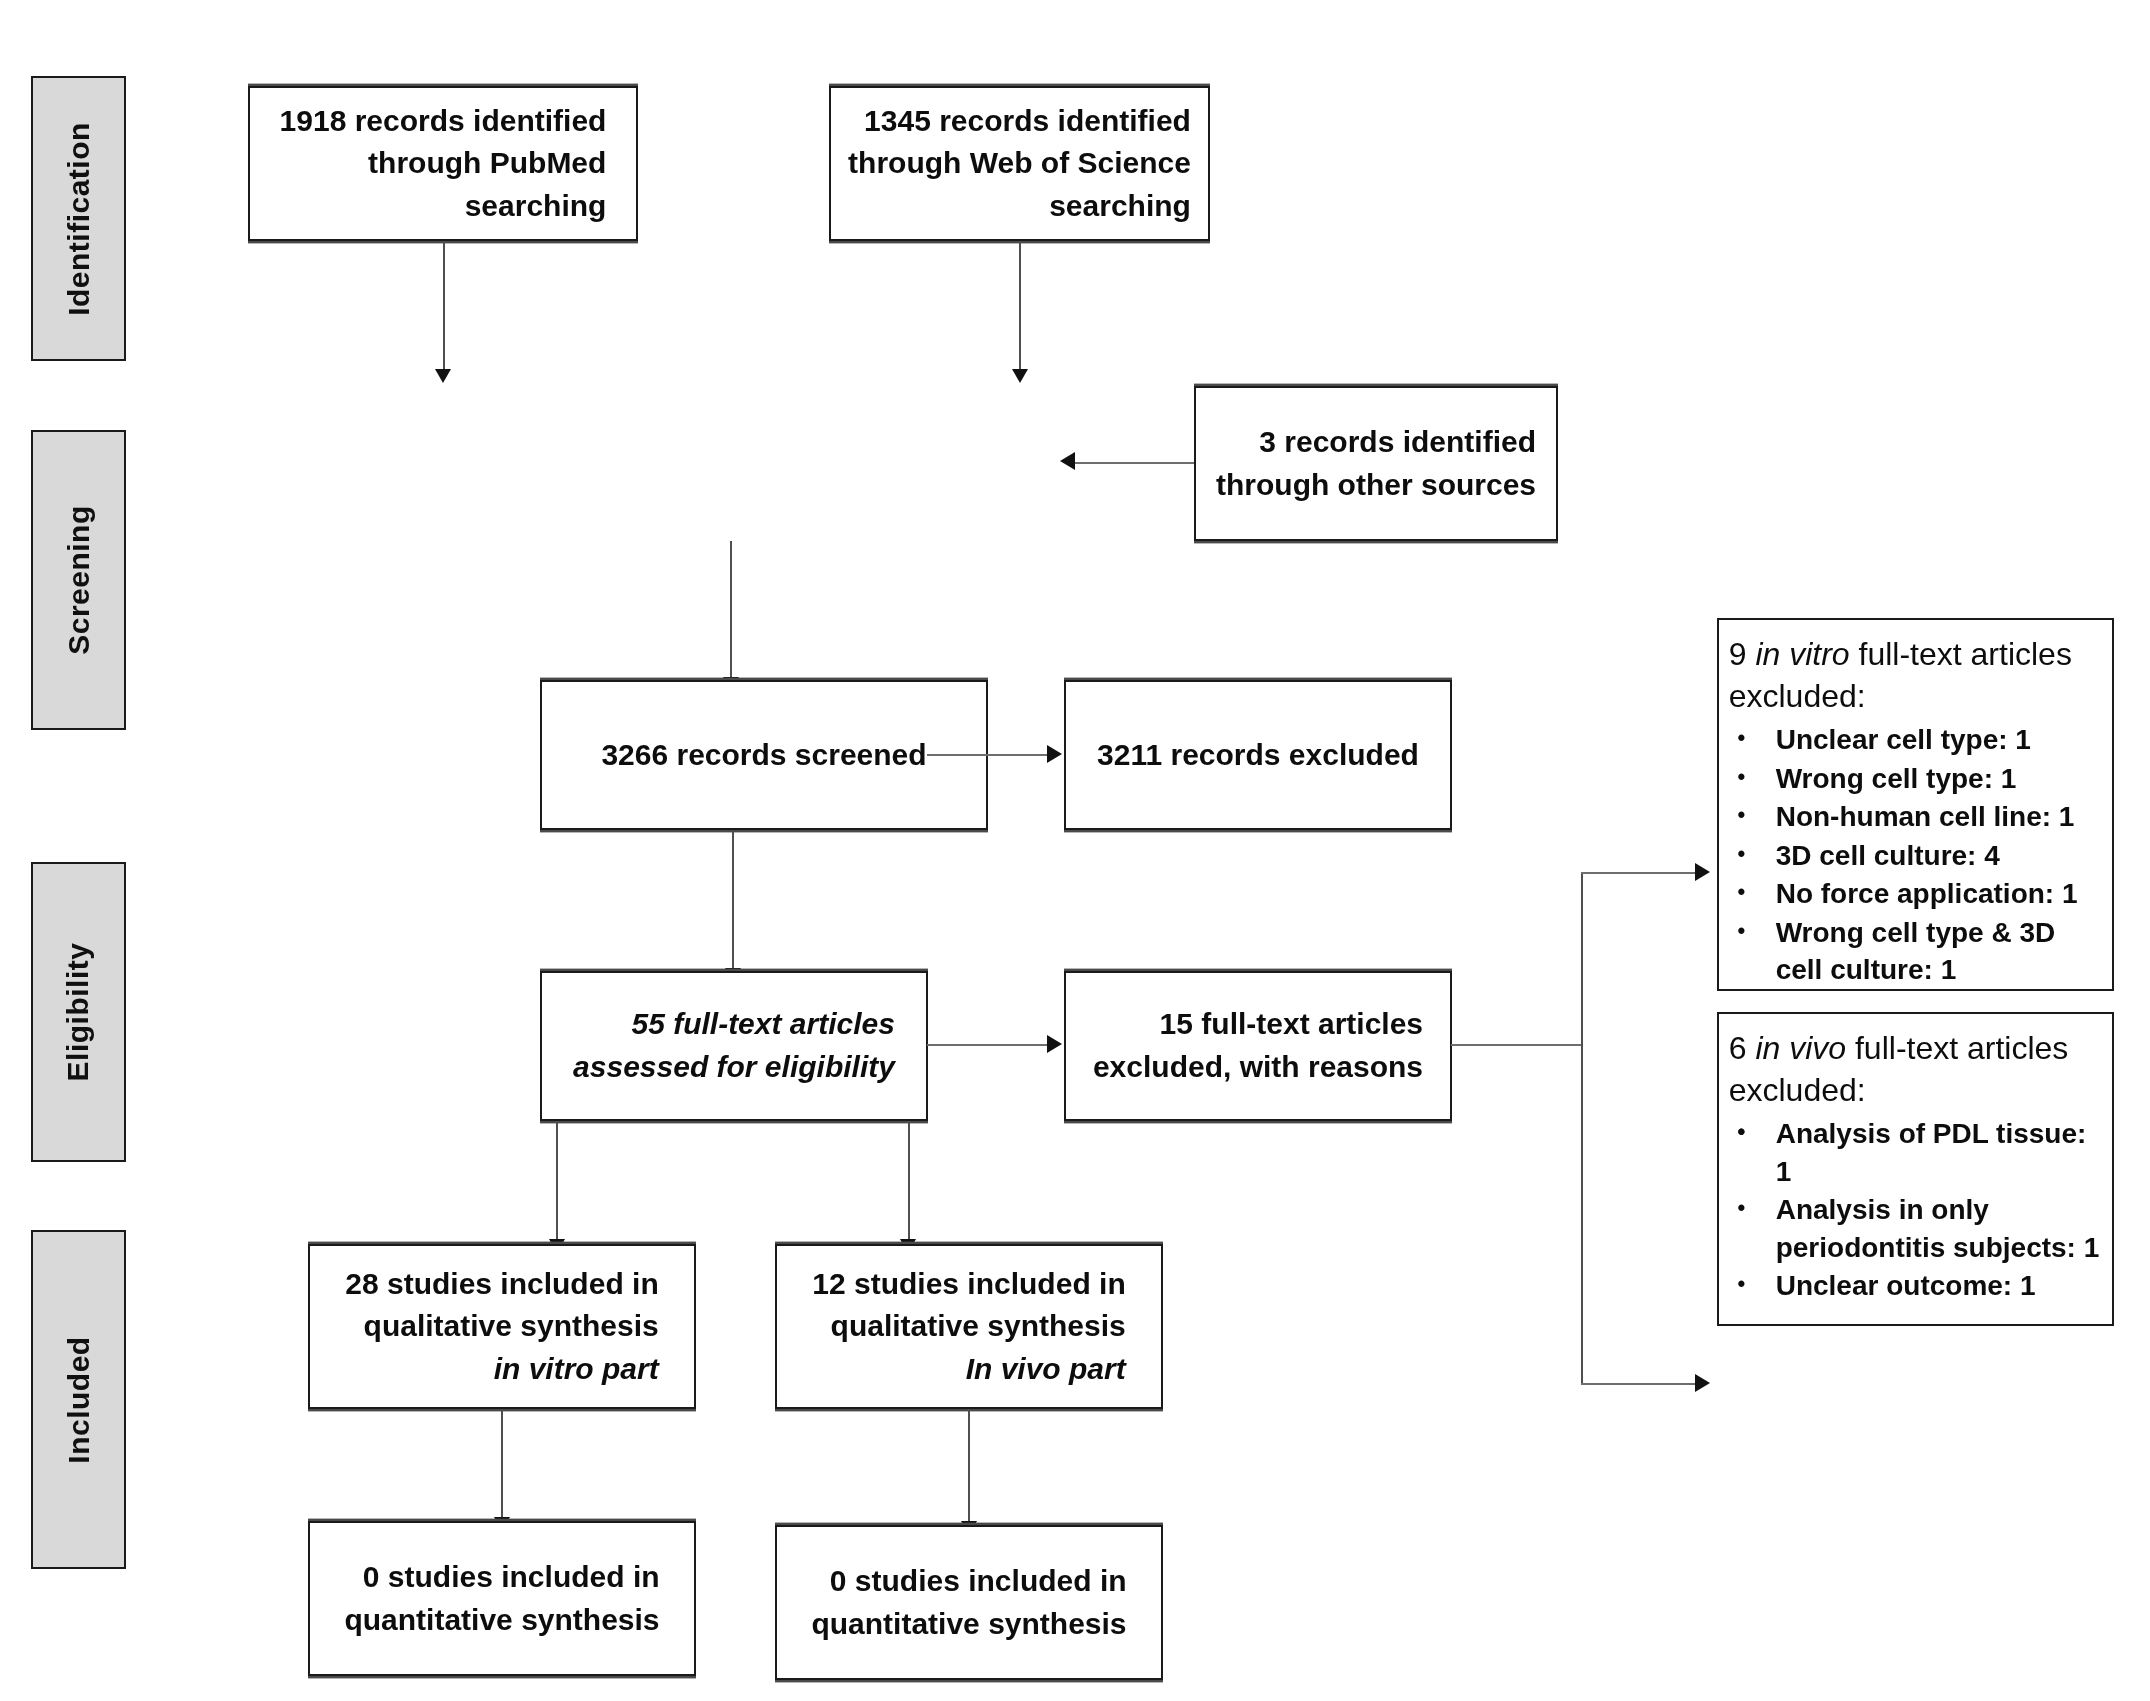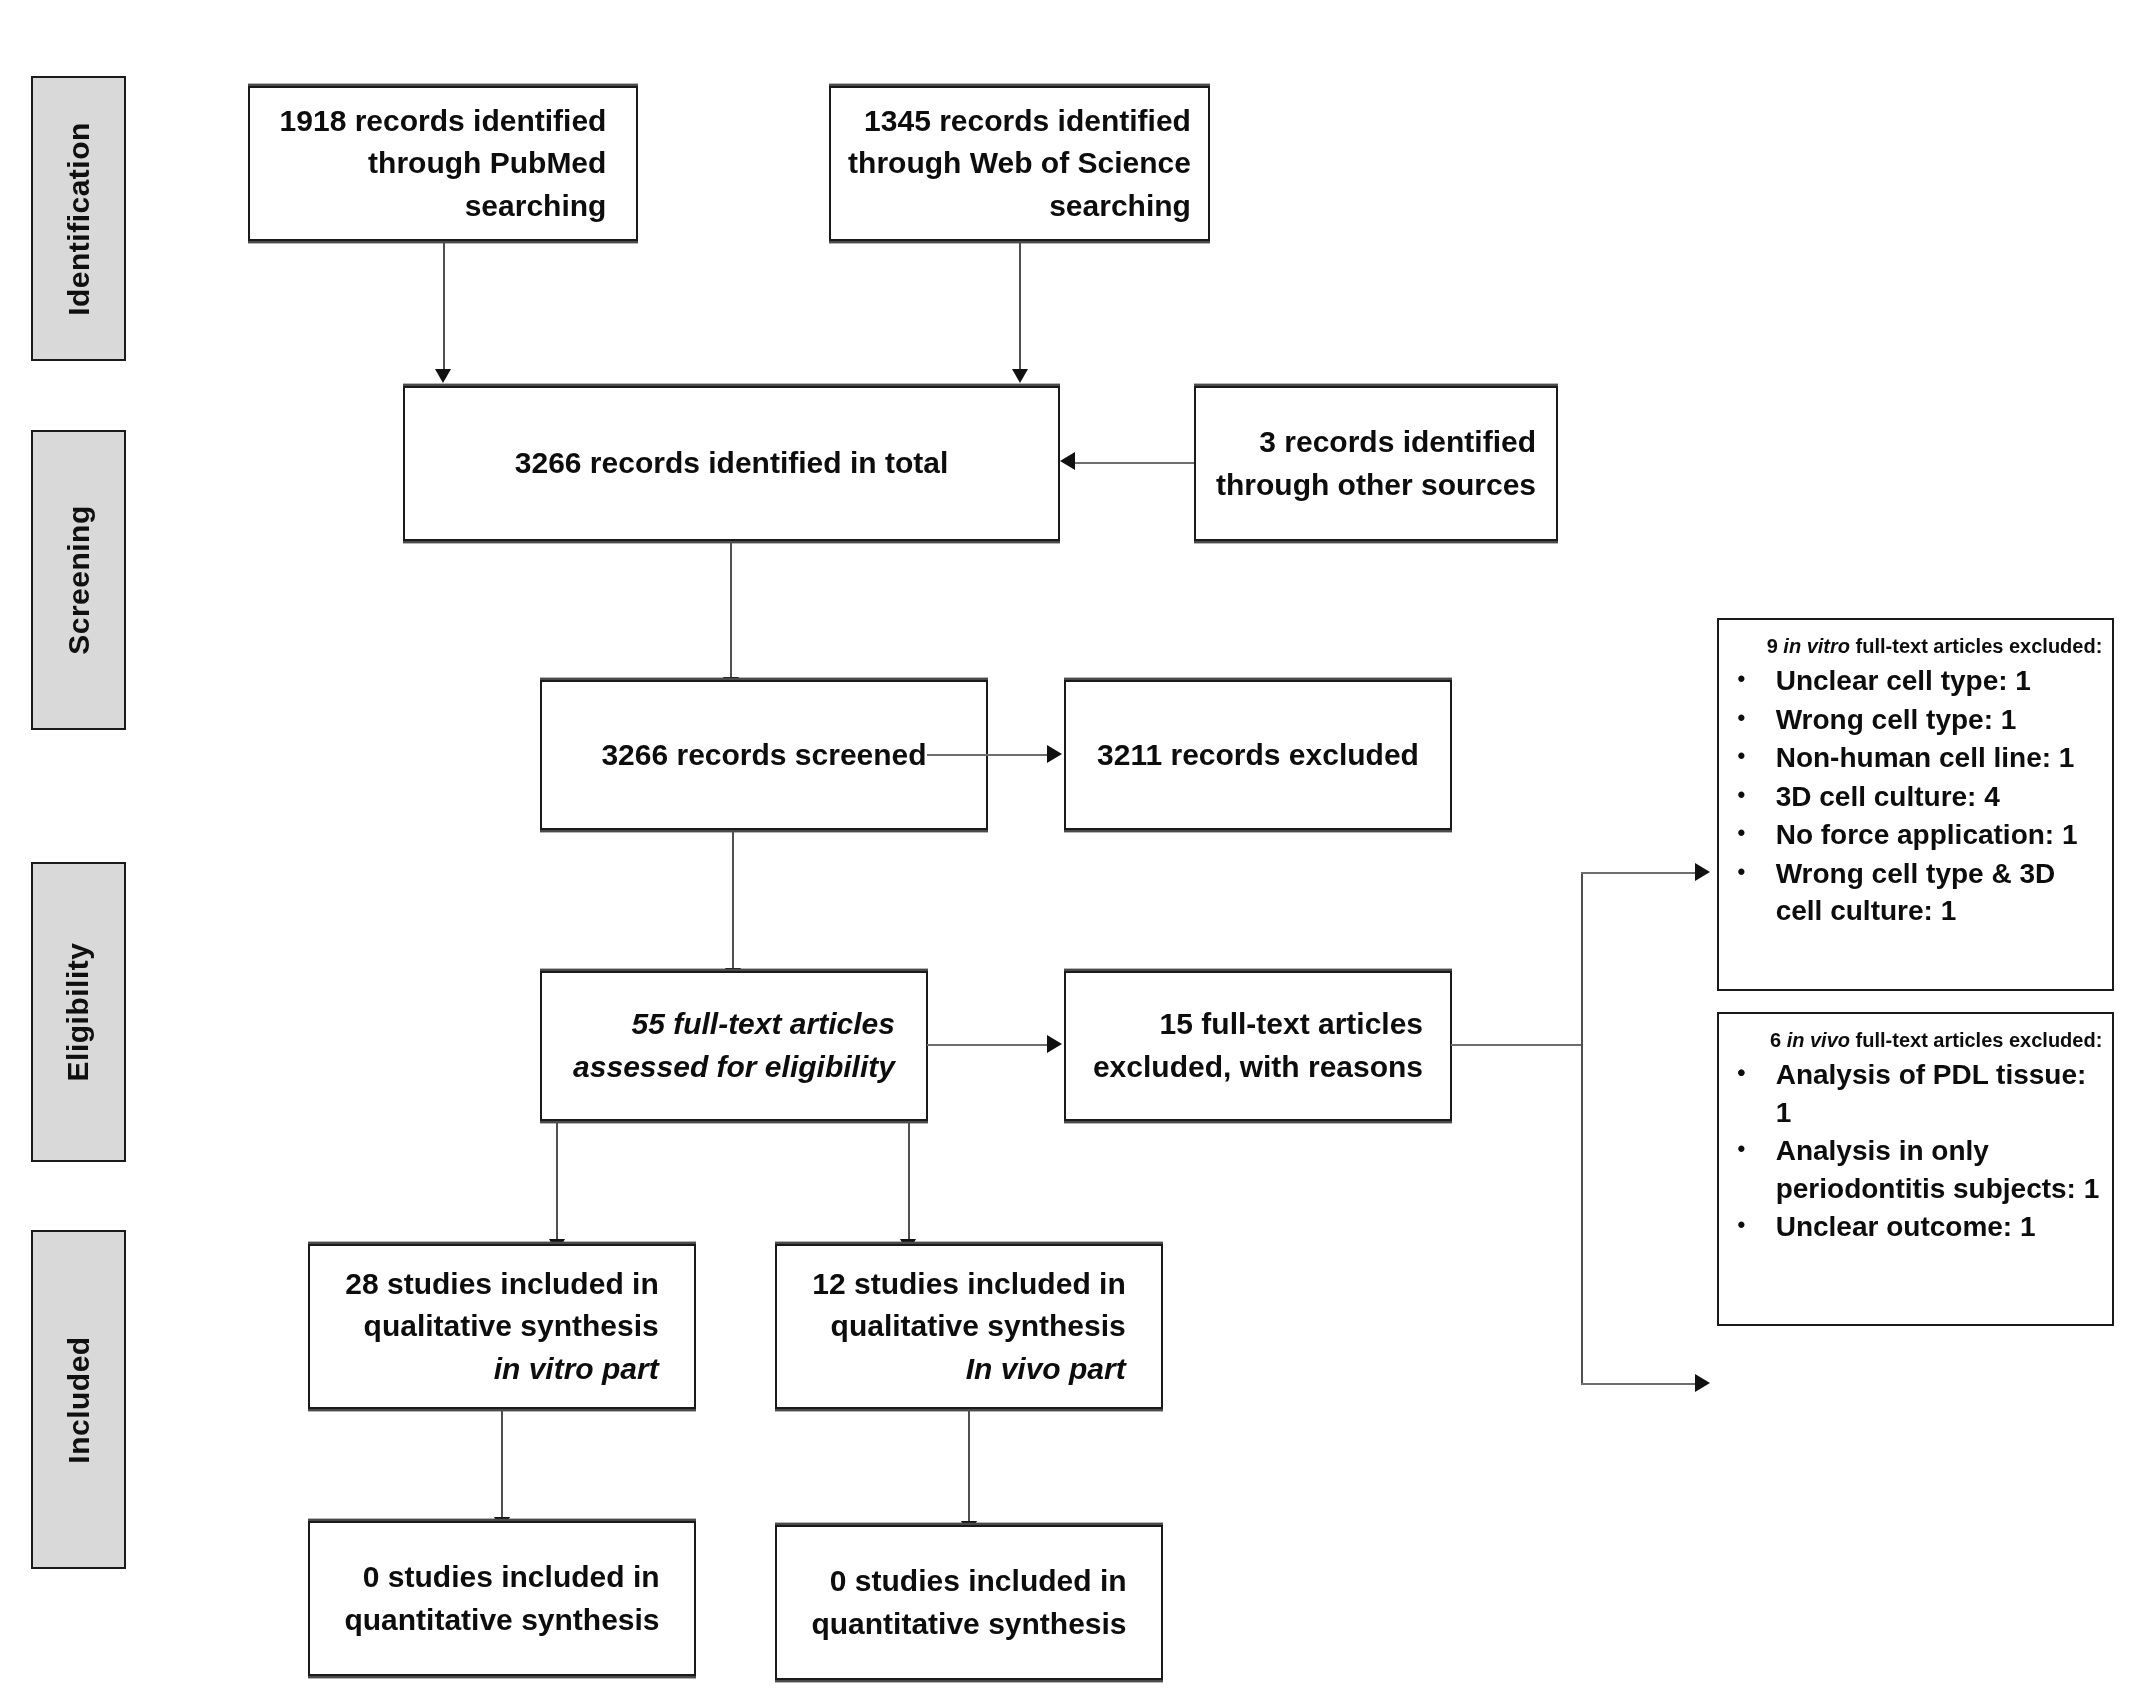--- a/index.html
+++ b/index.html
@@ -60,24 +60,24 @@
   
   .reason-box {
     position: absolute;
     background: #ffffff;
     border: 2.4px solid #1a1a1a;
     box-sizing: border-box;
     padding: 12.6px 9.7px 10.7px 9.7px;
     display: block;
   }
   .reason-title {
-    font-size: 20px;
-    font-weight: bold;
+    font-size: 32px;
+    font-weight: normal;
     line-height: 1.34;
-    text-align: right;
+    text-align: left;
     color: #0d0d0d;
   }
   .reason-title .it { font-style: italic; }
   .reason-list {
     margin: 2.9px 0 0 0;
     padding: 0;
     list-style: none;
   }
   .reason-list li {
     font-size: 28px;
@@ -166,25 +166,20 @@
       <div>searching</div>
     </div>
   </div>
 
   <div class="v-line" style="left:443px; top:241px; height:131px;"></div>
   <div class="arrow-down" style="left:435px; top:369px;"></div>
 
   <div class="v-line" style="left:1019px; top:241px; height:131px;"></div>
   <div class="arrow-down" style="left:1012px; top:369px;"></div>
 
-  <div class="flow-box heavy-shadow" style="left:403px; top:386px; width:657px; height:155px;">
-    <div class="box-text">
-      <div>3266 records identified in total</div>
-    </div>
-  </div>
 
   <div class="flow-box heavy-shadow" style="left:1194px; top:386px; width:364px; height:155px;">
     <div class="box-text">
       <div>3 records identified</div>
       <div>through other sources</div>
     </div>
   </div>
 
   <div class="h-line" style="left:1075px; top:462px; width:119px;"></div>
   <div class="arrow-left" style="left:1060px; top:452px;"></div>

